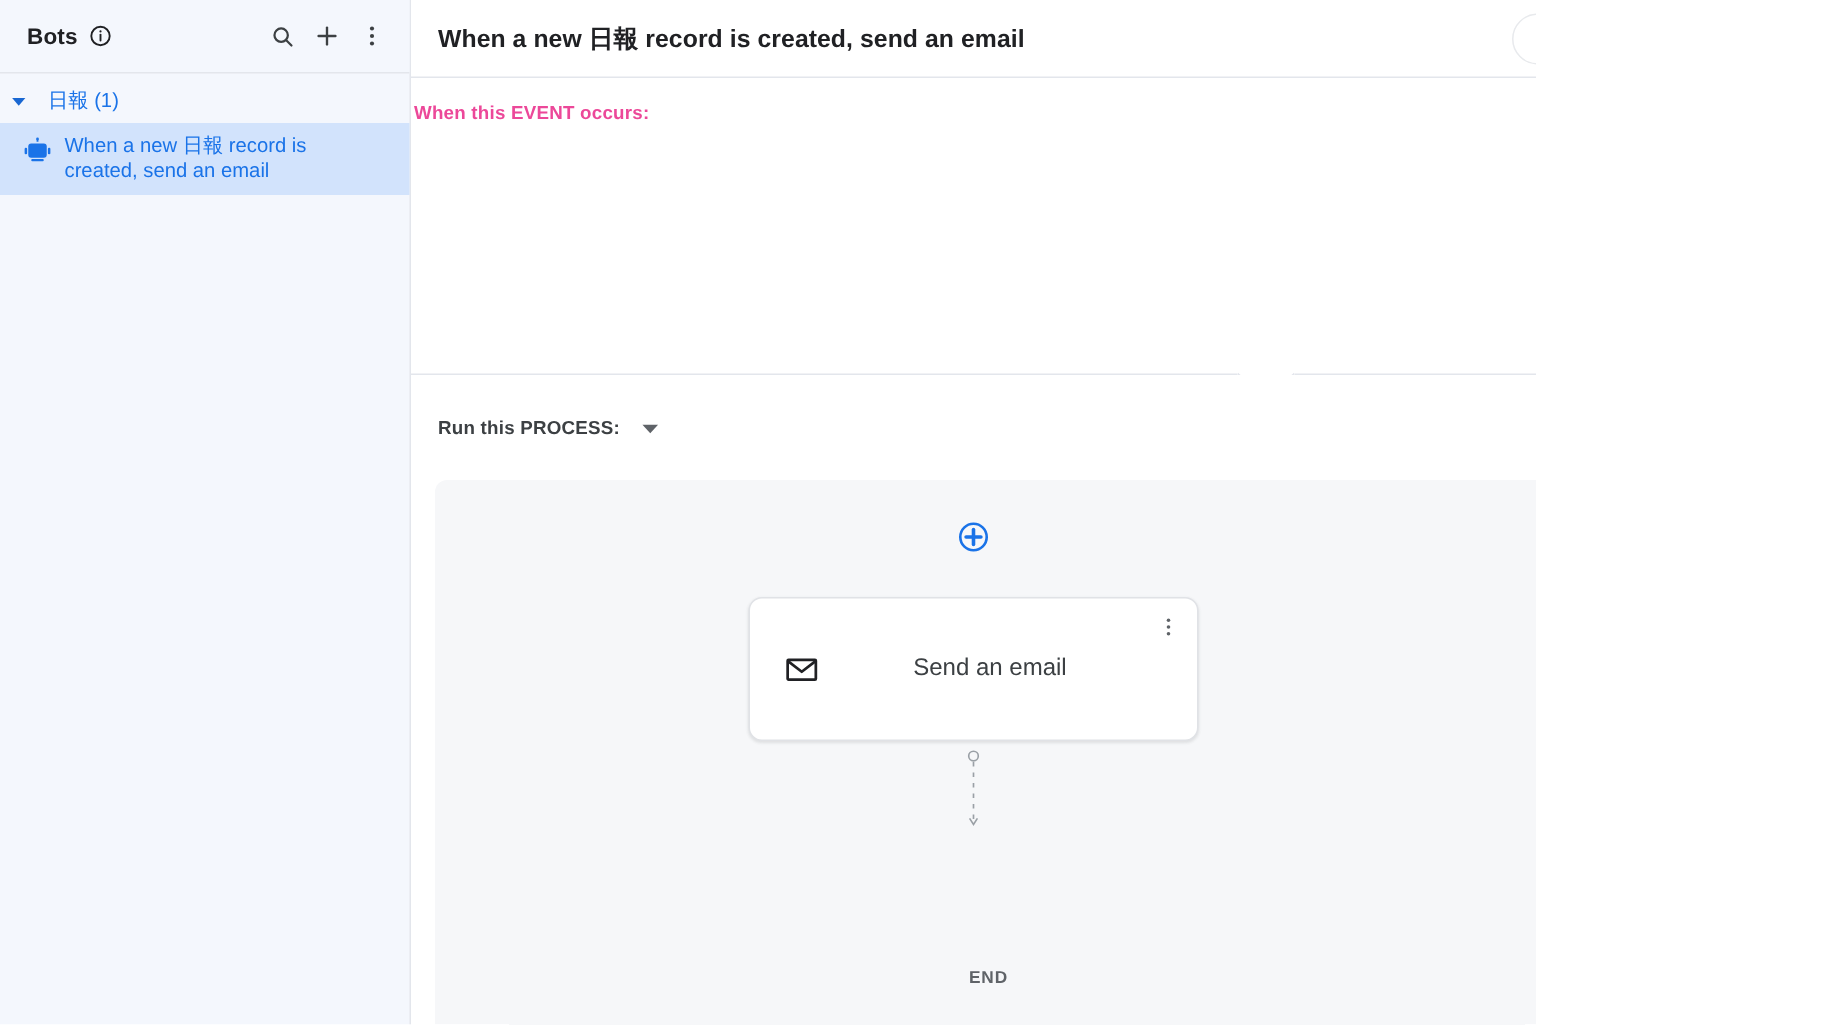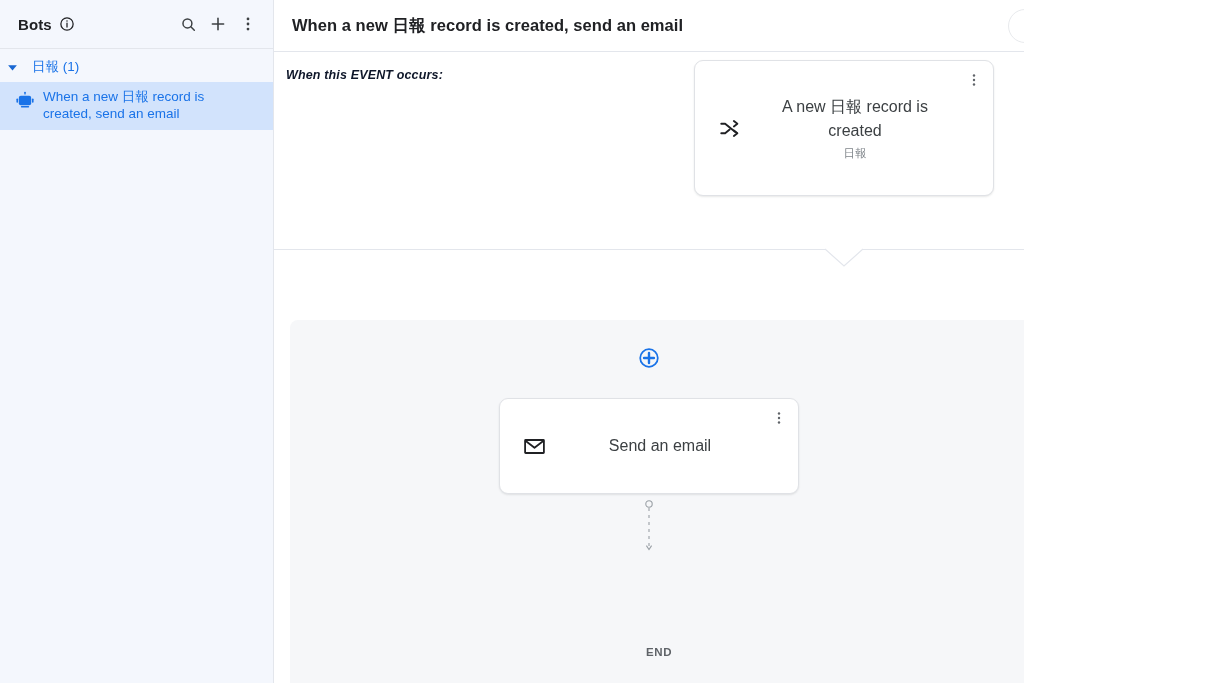--- a/index.html
+++ b/index.html
@@ -161,26 +161,25 @@
 
   
   .event-section {
     position: relative;
     height: 197px;
     background: #ffffff;
   }
   .section-label {
     font-size: 12.5px;
     font-weight: 700;
-    color: #0f172a;
+    color: #ec4899;
     letter-spacing: .15px;
     position: absolute;
-    left: 12px;
+    left: 2px;
     top: 16px;
-    font-style: italic;
   }
   .event-card {
     position: absolute;
     left: 420px;
     top: 8px;
     width: 300px;
     height: 136px;
     background: #ffffff;
     border: 1px solid #e0e2e6;
     border-radius: 9px;
@@ -466,56 +465,42 @@
   <section class="main">
 
     <div class="main-header">
       <span class="main-title">When a new 日報 record is created, send an email</span>
       <span class="header-avatar"></span>
     </div>
 
     <div class="event-section">
       <div class="section-label">When this EVENT occurs:</div>
 
-      <div class="event-card">
-        <span class="card-menu">
-          <svg width="16" height="16" viewBox="0 0 24 24" fill="currentColor">
-            <circle cx="12" cy="5.3" r="1.8"></circle>
-            <circle cx="12" cy="12" r="1.8"></circle>
-            <circle cx="12" cy="18.7" r="1.8"></circle>
-          </svg>
-        </span>
-
-        <div class="event-card-body">
-          <span class="card-icon">
-            <svg width="21" height="21" viewBox="0 0 24 24" fill="none" stroke="currentColor" stroke-width="2.2" stroke-linecap="round" stroke-linejoin="round">
-              <path d="M17 3.5 L21 6.6 L17 9.7"></path>
-              <path d="M17 14.3 L21 17.4 L17 20.5"></path>
-              <path d="M2.6 6.6 L7.0 6.6 L20.4 17.4"></path>
-              <path d="M2.6 17.4 L7.0 17.4 L12.2 13.2"></path>
-            </svg>
-          </span>
-          <div class="event-card-texts">
-            <div class="event-card-title">A new 日報 record is created</div>
-            <div class="event-card-sub">日報</div>
-          </div>
-        </div>
-      </div>
     </div>
 
     <div class="notch-divider">
       <span class="line-l"></span>
       <span class="line-r"></span>
       <span class="notch-v">
         <svg width="38" height="20" viewBox="0 0 38 20" fill="none" stroke="#e3e6ec" stroke-width="1.2">
           <path d="M0 1 L19 18 L38 1"></path>
         </svg>
       </span>
     </div>
 
+    <div class="process-header">
+      <div class="process-label-wrap">
+        <span class="process-label">Run this PROCESS:</span>
+        <span class="process-dropdown">
+          <svg width="13" height="13" viewBox="0 0 12 12" fill="currentColor">
+            <path d="M1.2 3.8 L10.8 3.8 L6 9.0 Z"></path>
+          </svg>
+        </span>
+      </div>
+    </div>
 
     <div class="process-canvas">
 
       <span class="add-branch-icon">
         <svg width="22" height="22" viewBox="0 0 24 24" fill="none" stroke="currentColor" stroke-width="1.9">
           <circle cx="12" cy="12" r="9.6"></circle>
           <line x1="12" y1="6.6" x2="12" y2="17.4" stroke-width="2.6" stroke-linecap="round"></line>
           <line x1="6.6" y1="12" x2="17.4" y2="12" stroke-width="2.6" stroke-linecap="round"></line>
         </svg>
       </span>

